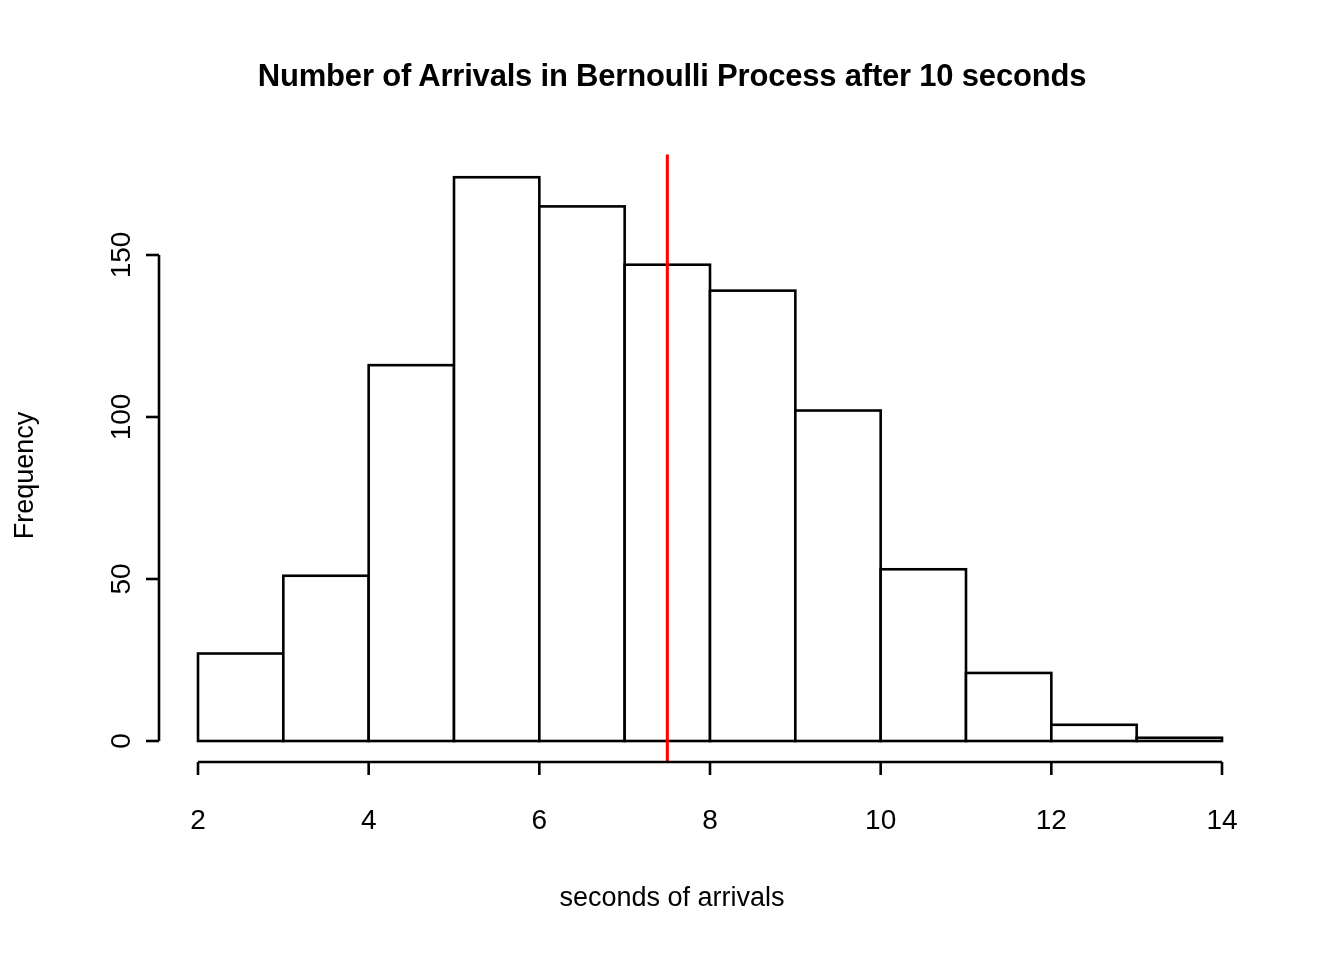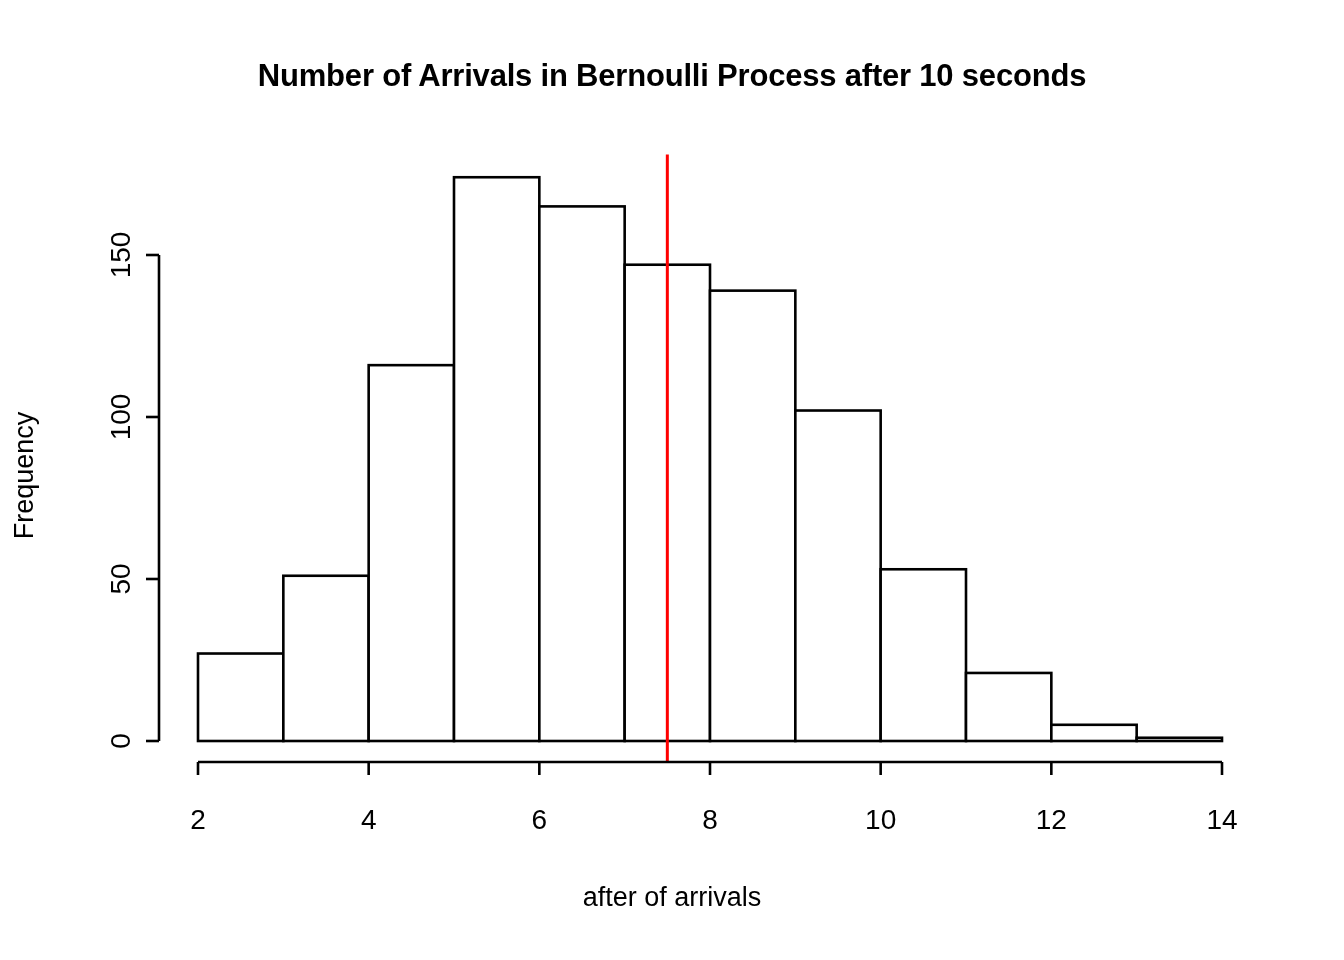--- a/index.html
+++ b/index.html
@@ -66,21 +66,21 @@
 </style>
 </head>
 <body>
 
 <div id="plot-root">
 
   <div id="chart-title">Number of Arrivals in Bernoulli Process after 10 seconds</div>
 
   <div id="y-axis-label">Frequency</div>
 
-  <div id="x-axis-label">after of arrivals</div>
+  <div id="x-axis-label">seconds of arrivals</div>
 
   <svg id="plot-svg" width="1344" height="960">
     <g id="bars-group">
         <rect x="198" y="653.52" width="85.33333333333331" height="87.48000000000002" fill="#ffffff" stroke="#000000" stroke-width="2.6"></rect>
         <rect x="283.3333333333333" y="575.76" width="85.33333333333331" height="165.24" fill="#ffffff" stroke="#000000" stroke-width="2.6"></rect>
         <rect x="368.66666666666663" y="365.16" width="85.33333333333337" height="375.84" fill="#ffffff" stroke="#000000" stroke-width="2.6"></rect>
         <rect x="454" y="177.24" width="85.33333333333326" height="563.76" fill="#ffffff" stroke="#000000" stroke-width="2.6"></rect>
         <rect x="539.3333333333333" y="206.39999999999998" width="85.33333333333348" height="534.6" fill="#ffffff" stroke="#000000" stroke-width="2.6"></rect>
         <rect x="624.6666666666667" y="264.72" width="85.33333333333326" height="476.28" fill="#ffffff" stroke="#000000" stroke-width="2.6"></rect>
         <rect x="710" y="290.64" width="85.33333333333337" height="450.36" fill="#ffffff" stroke="#000000" stroke-width="2.6"></rect>

